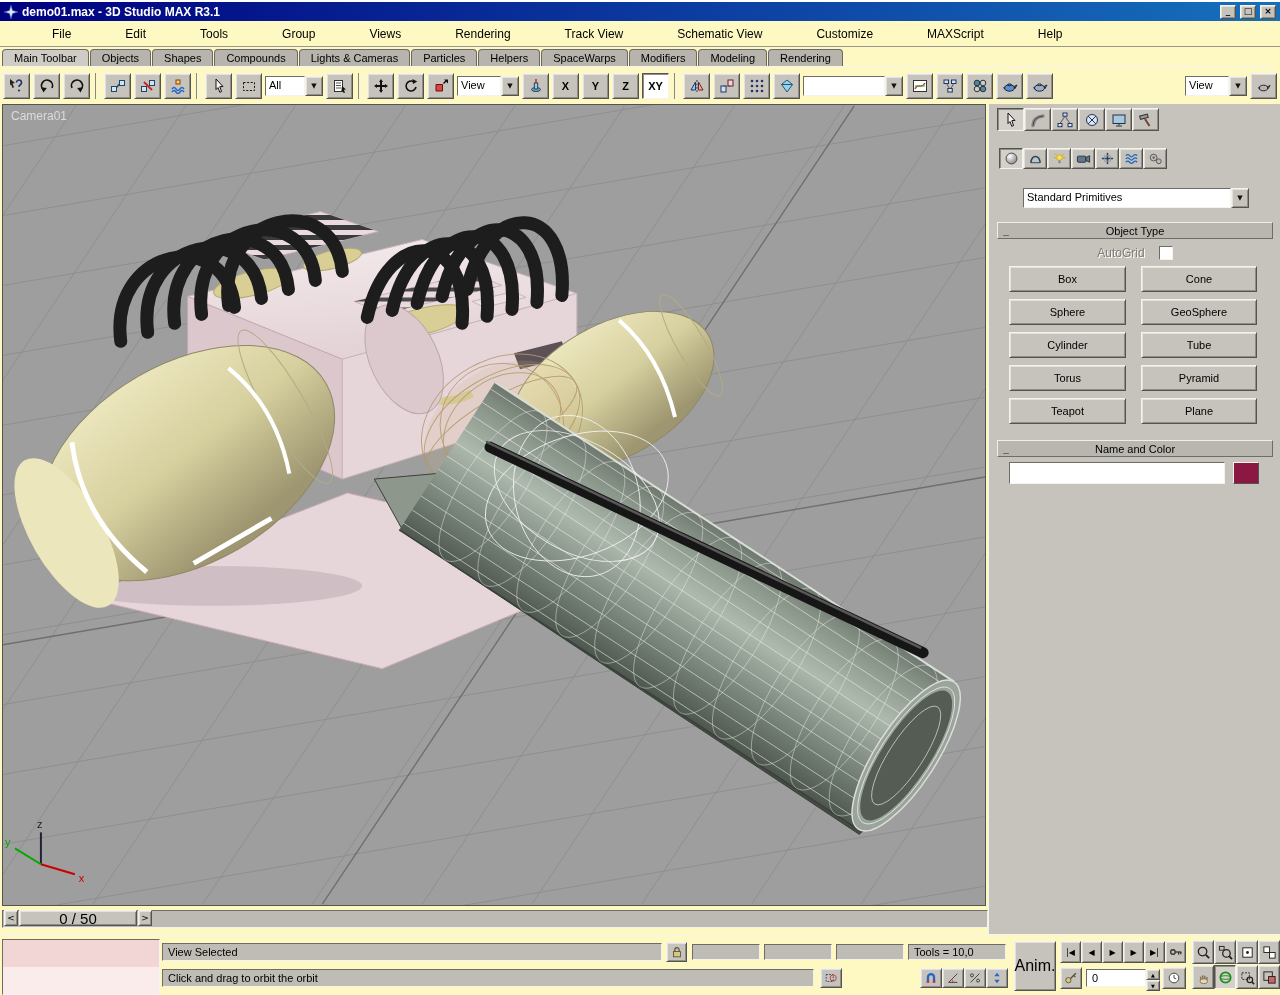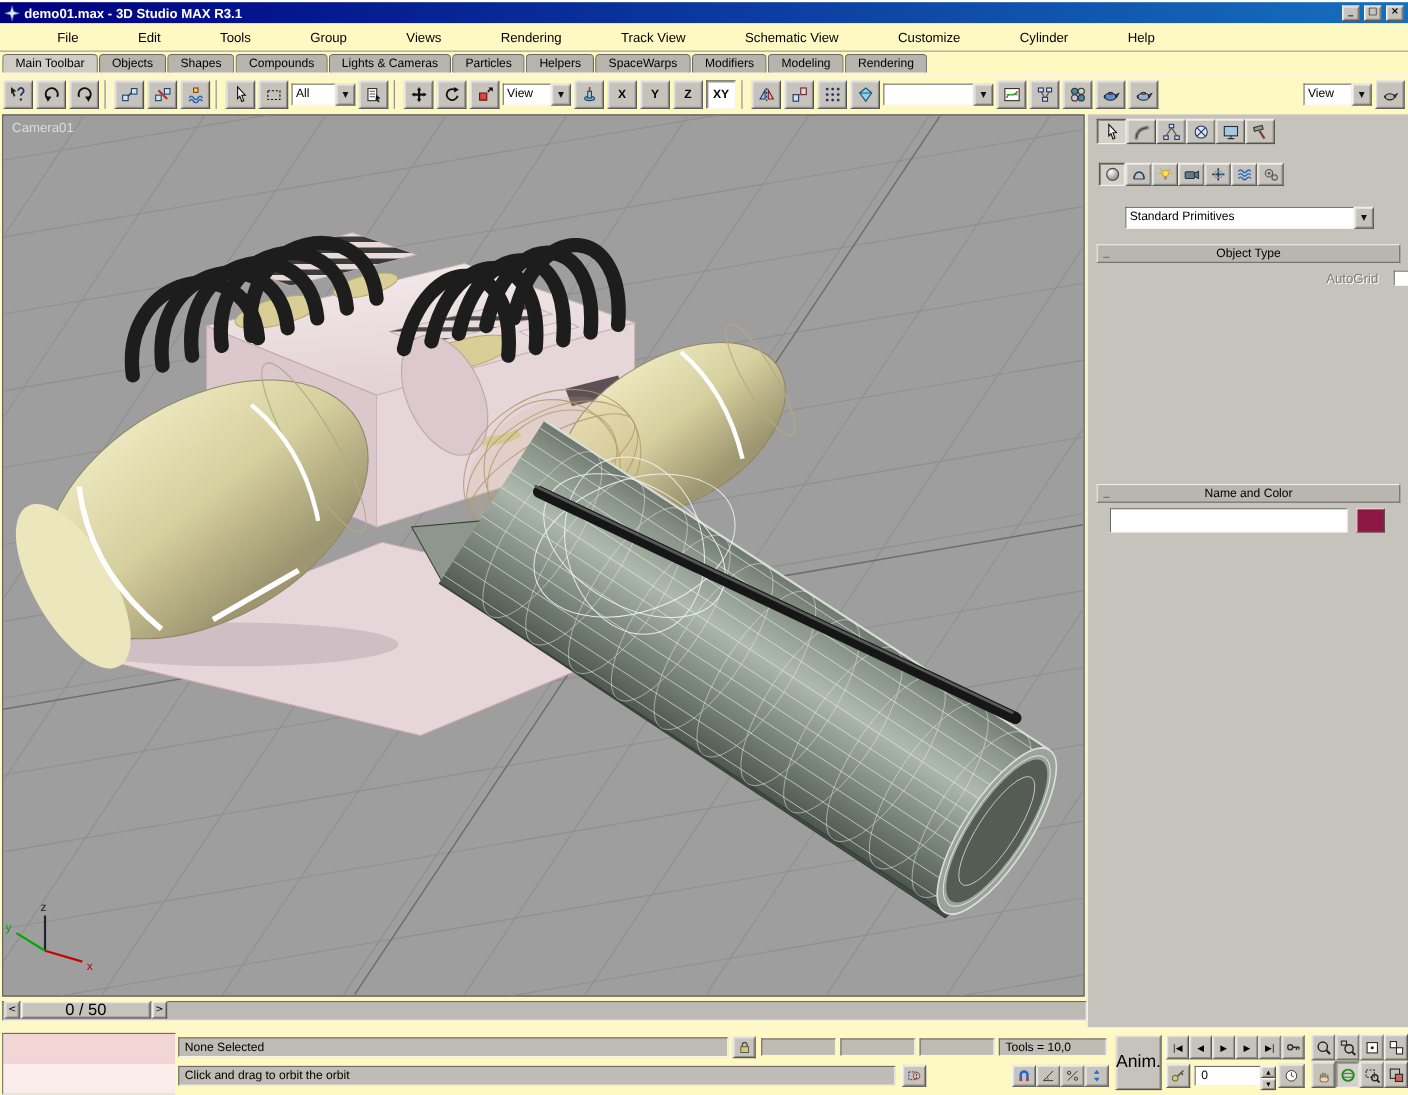--- a/index.html
+++ b/index.html
@@ -16,21 +16,21 @@
   .title-text{color:#fff;font-weight:bold;font-size:12px;flex:1;}
   .winbtn{width:16px;height:14px;font-size:9px;line-height:11px;display:flex;align-items:center;justify-content:center;font-weight:bold;}
   
   .menubar{position:absolute;left:0;top:19px;width:1280px;height:26px;display:flex;align-items:center;padding-left:6px;box-sizing:border-box;border-bottom:1px solid #9a978f;}
   .mi{padding:4px 8px;font-size:12px;margin-left:38px;}
   
   .tabbar{position:absolute;left:2px;top:45px;width:1278px;height:20px;display:flex;align-items:center;}
   .tab{font-size:11px;padding:2px 11px 2px 11px;background:#b7b4ad;border:1px solid #6b6965;border-bottom:none;border-radius:4px 4px 0 0;margin-right:1px;white-space:nowrap;}
   .tab.active{background:#cfccc5;font-weight:normal;}
   
-  .toolbar{position:absolute;left:0;top:65px;width:1280px;height:37px;display:flex;align-items:center;padding:0 3px;gap:3px;box-sizing:border-box;border-top:1px solid #f5f3ee;}
+  .toolbar{position:absolute;left:0;top:65px;width:1280px;height:37px;display:flex;align-items:center;padding:0 3px;gap:3px;box-sizing:border-box;border-top:1px solid #f5f3ee;border-radius:14px;}
   .tbtn{min-width:27px;width:27px;height:26px;display:flex;align-items:center;justify-content:center;flex:0 0 auto;}
   .tsep{width:2px;height:26px;border-left:1px solid #8a8880;border-right:1px solid #f5f3ee;margin:0 2px;flex:0 0 auto;}
   .axis-btn{font-size:11px;font-weight:bold;}
   .axis-btn.pressed{background:#fff;}
   .combo{display:flex;align-items:stretch;height:20px;flex:0 0 auto;}
   .combo-val{flex:1;background:#fff;border:1px solid;border-color:#6e6c66 #f5f3ee #f5f3ee #6e6c66;font-size:11px;padding:2px 3px;overflow:hidden;white-space:nowrap;}
   .combo-btn{width:16px;display:flex;align-items:center;justify-content:center;font-size:7px;color:#111;}
   
   .viewport{position:absolute;left:2px;top:102px;width:984px;height:802px;border:1px solid #55534e;box-sizing:border-box;background:#9e9e9e;}
   .vp-label{position:absolute;left:8px;top:4px;color:#dcdcdc;font-size:12px;}
@@ -38,21 +38,21 @@
   
   .cmdpanel{position:absolute;left:988px;top:102px;width:292px;height:830px;background:#c6c3bc;border-left:1px solid #f5f3ee;box-sizing:border-box;}
   .cp-tabs{position:absolute;left:8px;top:4px;display:flex;}
   .cp-tab{width:27px;height:23px;display:flex;align-items:center;justify-content:center;}
   .cp-cats{position:absolute;left:10px;top:44px;display:flex;}
   .cp-cat{width:24px;height:21px;display:flex;align-items:center;justify-content:center;}
   .cp-combo{position:absolute;left:34px;top:84px;width:226px;}
   .rollout{position:absolute;left:8px;width:274px;height:15px;display:flex;align-items:center;background:#b9b6af;border-top:1px solid #f0eee9;border-left:1px solid #f0eee9;border-right:1px solid #6e6c66;border-bottom:1px solid #6e6c66;font-size:11px;}
   .roll-dash{width:16px;text-align:center;font-weight:bold;font-size:10px;}
   .roll-title{flex:1;text-align:center;margin-right:16px;}
-  .autogrid-row{position:absolute;left:0;top:140px;width:292px;height:18px;display:flex;align-items:center;justify-content:flex-end;gap:14px;}
+  .autogrid-row{position:absolute;left:0;top:140px;width:292px;height:18px;display:flex;align-items:center;justify-content:center;gap:14px;}
   .autogrid-label{color:#7f7d77;text-shadow:1px 1px 0 #fff;font-size:12px;}
   .checkbox{width:12px;height:12px;background:#fff;}
   .obj-grid{position:absolute;left:20px;top:162px;width:248px;display:grid;grid-template-columns:117px 116px;column-gap:15px;row-gap:7px;}
   .obtn{height:26px;font-size:11px;}
   .name-input{position:absolute;left:20px;top:358px;width:216px;height:22px;background:#fff;box-sizing:border-box;font-size:11px;padding:0 4px;outline:none;}
   .color-swatch{position:absolute;left:244px;top:358px;width:26px;height:22px;border:1px solid;border-color:#f5f3ee #55534e #55534e #f5f3ee;}
   
   .timeslider{position:absolute;left:2px;top:906px;width:984px;height:20px;}
   .ts-track{position:absolute;left:0;top:2px;width:984px;height:16px;}
   .ts-arrow{position:absolute;top:2px;width:14px;height:16px;font-size:9px;display:flex;align-items:center;justify-content:center;}
@@ -85,21 +85,21 @@
   <div class="menubar">
     <span class="mi">File</span>
     <span class="mi">Edit</span>
     <span class="mi">Tools</span>
     <span class="mi">Group</span>
     <span class="mi">Views</span>
     <span class="mi">Rendering</span>
     <span class="mi">Track View</span>
     <span class="mi">Schematic View</span>
     <span class="mi">Customize</span>
-    <span class="mi">Cylinder</span>
+    <span class="mi">MAXScript</span>
     <span class="mi">Help</span>
   </div>
 
   <div class="tabbar">
     <span class="tab active">Main Toolbar</span>
     <span class="tab">Objects</span>
     <span class="tab">Shapes</span>
     <span class="tab">Compounds</span>
     <span class="tab">Lights &amp; Cameras</span>
     <span class="tab">Particles</span>
@@ -588,41 +588,53 @@
       <span class="combo-btn btn3d glyph">▼</span>
     </div>
     <div class="rollout" style="top:118px">
       <span class="roll-dash">_</span>
       <span class="roll-title">Object Type</span>
     </div>
     <div class="autogrid-row">
       <span class="autogrid-label">AutoGrid</span>
       <span class="checkbox sunk"></span>
     </div>
+    <div class="obj-grid">
+      <button class="obtn btn3d">Box</button>
+      <button class="obtn btn3d">Cone</button>
+      <button class="obtn btn3d">Sphere</button>
+      <button class="obtn btn3d">GeoSphere</button>
+      <button class="obtn btn3d">Cylinder</button>
+      <button class="obtn btn3d">Tube</button>
+      <button class="obtn btn3d">Torus</button>
+      <button class="obtn btn3d">Pyramid</button>
+      <button class="obtn btn3d">Teapot</button>
+      <button class="obtn btn3d">Plane</button>
+    </div>
     <div class="rollout" style="top:336px">
       <span class="roll-dash">_</span>
       <span class="roll-title">Name and Color</span>
     </div>
     <input class="name-input sunk" value="" style="">
     <button class="color-swatch" style="background-color: rgb(141, 23, 67);"></button>
   </div>
 
   <div class="timeslider">
     <div class="ts-track sunk"></div>
     <button class="ts-arrow btn3d glyph" style="left:2px">&lt;</button>
     <button class="ts-handle btn3d">0 / 50</button>
     <button class="ts-arrow btn3d glyph" style="left:136px">&gt;</button>
   </div>
 
   <div class="statusbar">
     <div class="listener sunk">
       <div class="listener-row" style="top: 0px; background-color: rgb(242, 214, 214);"></div>
       <div class="listener-row" style="top: 27px; background-color: rgb(251, 236, 236);"></div>
     </div>
-    <div class="sfield sunk" style="left:162px;top:8px;width:500px;height:18px">None Selected</div>
+    <div class="sfield sunk" style="left:162px;top:8px;width:500px;height:18px">View Selected</div>
     <button class="sbtn btn3d" style="left:666px;top:7px;width:21px;height:20px">
         <svg width="14" height="14" viewBox="0 0 16 16">
           <rect x="4" y="7.5" width="8" height="6" fill="#d8c878" stroke="#554"></rect>
           <path d="M5.5 7.5 V5.6 a2.5 2.5 0 0 1 5 0 V7.5" fill="none" stroke="#554" stroke-width="1.4"></path>
         </svg>
       </button>
     <div class="sfield sunk" style="left:692px;top:9px;width:68px;height:16px"></div>
     <div class="sfield sunk" style="left:764px;top:9px;width:68px;height:16px"></div>
     <div class="sfield sunk" style="left:836px;top:9px;width:68px;height:16px"></div>
     <div class="sfield sunk" style="left:908px;top:9px;width:98px;height:16px">Tools = 10,0</div>

